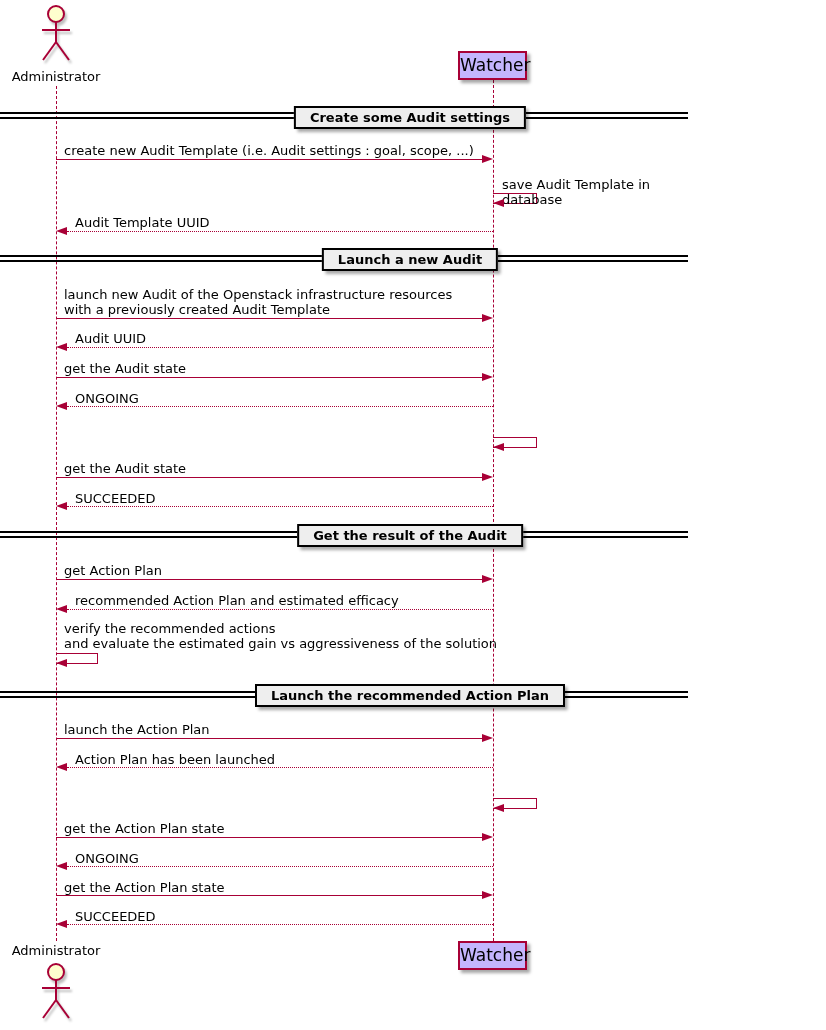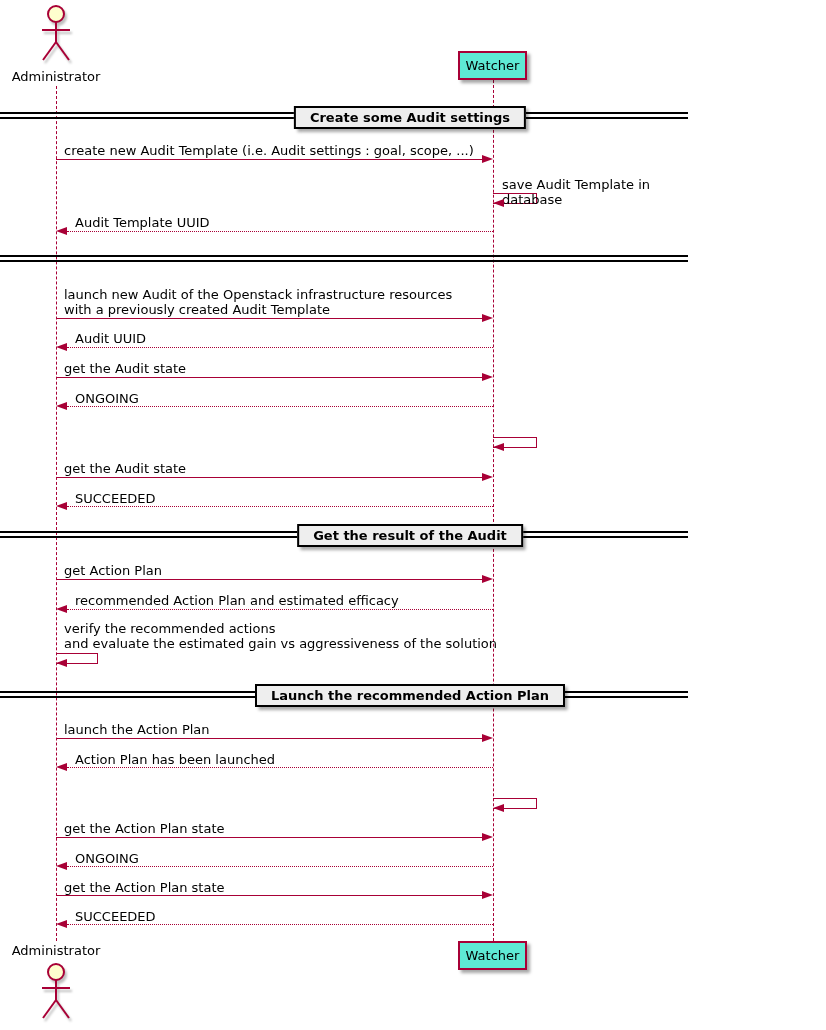--- a/index.html
+++ b/index.html
@@ -2,22 +2,22 @@
 <html><head>
 <meta charset="utf-8">
 <style>
   html,body{margin:0;padding:0;background:#ffffff;}
   .diagram{
     position:relative;width:688px;height:1030px;background:#ffffff;overflow:hidden;
     font-family:"DejaVu Sans","Liberation Sans",sans-serif;color:#000;
   }
   .lifeline{position:absolute;width:0;border-left:1px dashed #A80036;z-index:0;}
   .participant{
-    position:absolute;box-sizing:border-box;background:#5eead4;border:2px solid #A80036;
-    font-size:13px;text-align:center;line-height:25px;z-index:3;
+    position:absolute;box-sizing:border-box;background:#c4b5fd;border:2px solid #A80036;
+    font-size:17px;text-align:center;line-height:25px;z-index:3;
     box-shadow:3px 3px 3px rgba(0,0,0,0.35);
   }
   .actor-svg{position:absolute;z-index:3;filter:drop-shadow(2px 3px 1px rgba(0,0,0,0.25));}
   .actor-label{position:absolute;transform:translateX(-50%);font-size:13px;white-space:nowrap;z-index:3;}
   .divider-lines{
     position:absolute;left:0;width:826px;height:7px;box-sizing:border-box;
     border-top:2px solid #000;border-bottom:2px solid #000;z-index:1;
   }
   .divider-box{
     position:absolute;transform:translateX(-50%);left:410px;box-sizing:border-box;
@@ -63,20 +63,21 @@
 
   <div class="msg-label" style="left:502px;top:177px;">save Audit Template in database</div>
   <div class="self-loop" style="left:493px;top:193px;width:44px;height:11px;"></div>
   <div class="arrow-head left" style="left:493px;top:199px;"></div>
 
   <div class="msg-label" style="left:75px;top:215px;">Audit Template UUID</div>
   <div class="arrow-line dotted" style="left:67px;top:231px;width:426px;"></div>
   <div class="arrow-head left" style="left:56px;top:227px;"></div>
 
   <div class="divider-lines" style="top:255px;"></div>
+  <div class="divider-box" style="top:248px;">Launch a new Audit</div>
 
   <div class="msg-label" style="left:64px;top:287px;">launch new Audit of the Openstack infrastructure resources
 with a previously created Audit Template</div>
   <div class="arrow-line" style="left:56px;top:318px;width:426px;"></div>
   <div class="arrow-head right" style="left:482px;top:314px;"></div>
 
   <div class="msg-label" style="left:75px;top:331px;">Audit UUID</div>
   <div class="arrow-line dotted" style="left:67px;top:347px;width:426px;"></div>
   <div class="arrow-head left" style="left:56px;top:343px;"></div>
 

